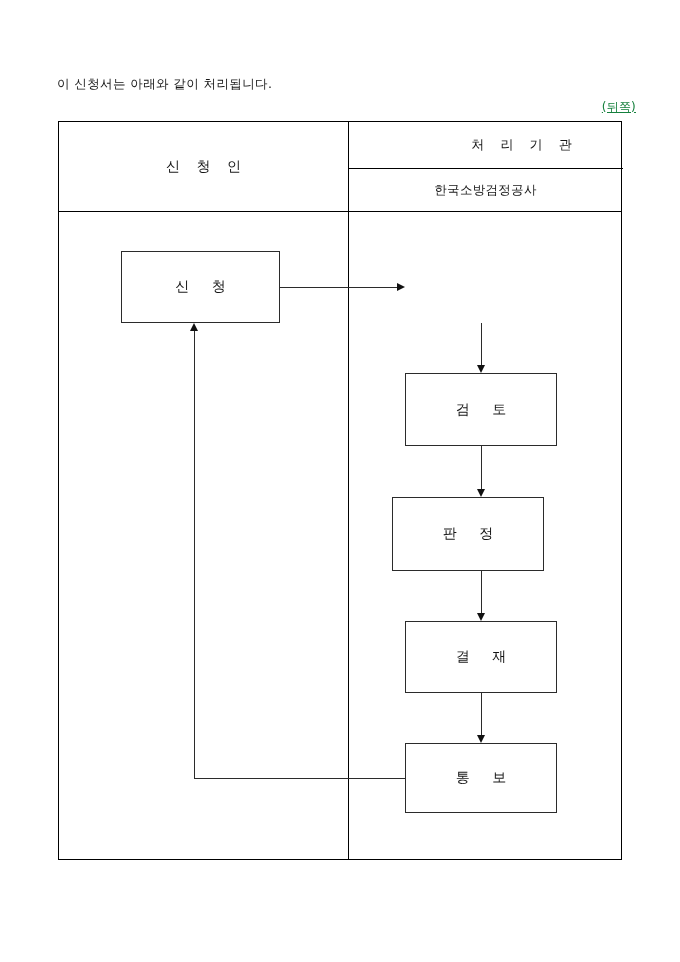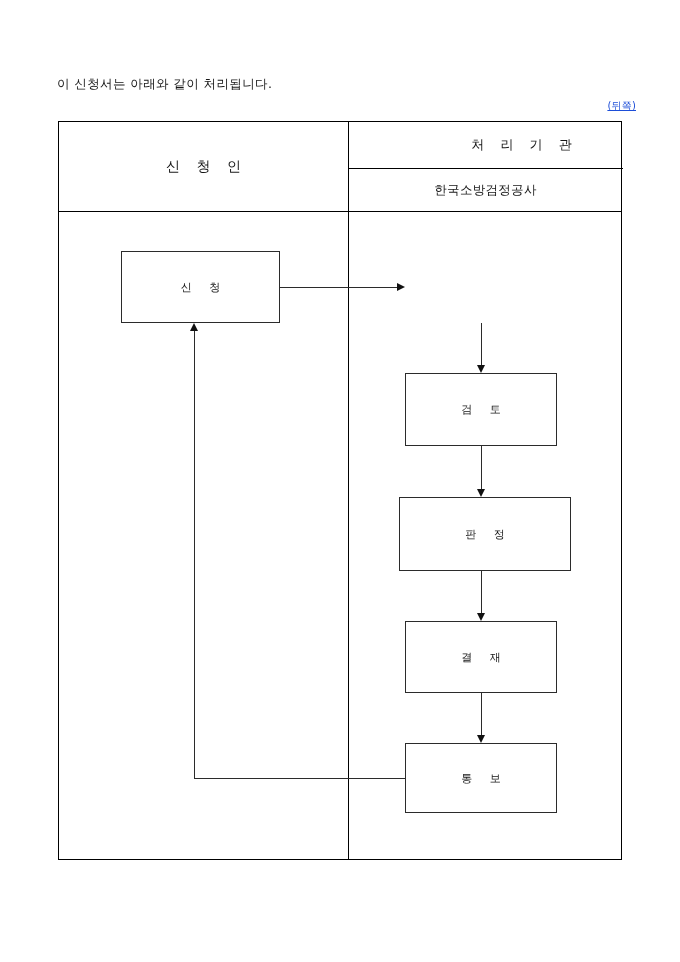--- a/index.html
+++ b/index.html
@@ -31,23 +31,23 @@
     font-size: 12.5px;
     letter-spacing: 0.4px;
     color: #151515;
     white-space: nowrap;
   }
 
   .page-marker {
     position: absolute;
     right: 44px;
     top: 99px;
-    font-size: 10px;
+    font-size: 12px;
     letter-spacing: 0.2px;
-    color: #1d4ed8;
+    color: #15803d;
     white-space: nowrap;
     text-decoration: underline;
   }
 
   
   .flow-table {
     position: absolute;
     left: 58px;
     top: 121px;
     width: 564px;
@@ -132,24 +132,25 @@
 
   
   .flow-box {
     position: absolute;
     border: 1px solid #2b2b2b;
     box-sizing: border-box;
     background: #ffffff;
     display: flex;
     align-items: center;
     justify-content: center;
-    font-size: 11px;
+    font-size: 14px;
     letter-spacing: 7px;
     text-indent: 7px;
     color: #151515;
+    font-family: Liberation Mono, monospace;
   }
 
   
   .line-h {
     position: absolute;
     height: 1px;
     background: #2b2b2b;
   }
   .line-v {
     position: absolute;
@@ -200,21 +201,21 @@
 
     <div class="hdr-agency">처 리 기 관</div>
 
     <div class="hdr-agency-name">한국소방검정공사</div>
 
     <div class="flow-box" style="left:62px; top:129px; width:159px; height:72px;">신 청</div>
 
 
     <div class="flow-box" style="left:346px; top:251px; width:152px; height:73px;">검 토</div>
 
-    <div class="flow-box" style="left:340px; top:375px; width:172px; height:74px;">판 정</div>
+    <div class="flow-box" style="left:333px; top:375px; width:152px; height:74px;">판 정</div>
 
     <div class="flow-box" style="left:346px; top:621px; width:152px; height:70px;">통 보</div>
 
     <div class="flow-box" style="left:346px; top:499px; width:152px; height:72px;">결 재</div>
 
     <div class="line-h" style="left:221px; top:165px; width:117px;"></div>
     <div class="arrow-right" style="left:338px; top:161px;"></div>
 
     <div class="line-v" style="left:422px; top:201px; height:42px;"></div>
     <div class="arrow-down" style="left:418px; top:243px;"></div>

